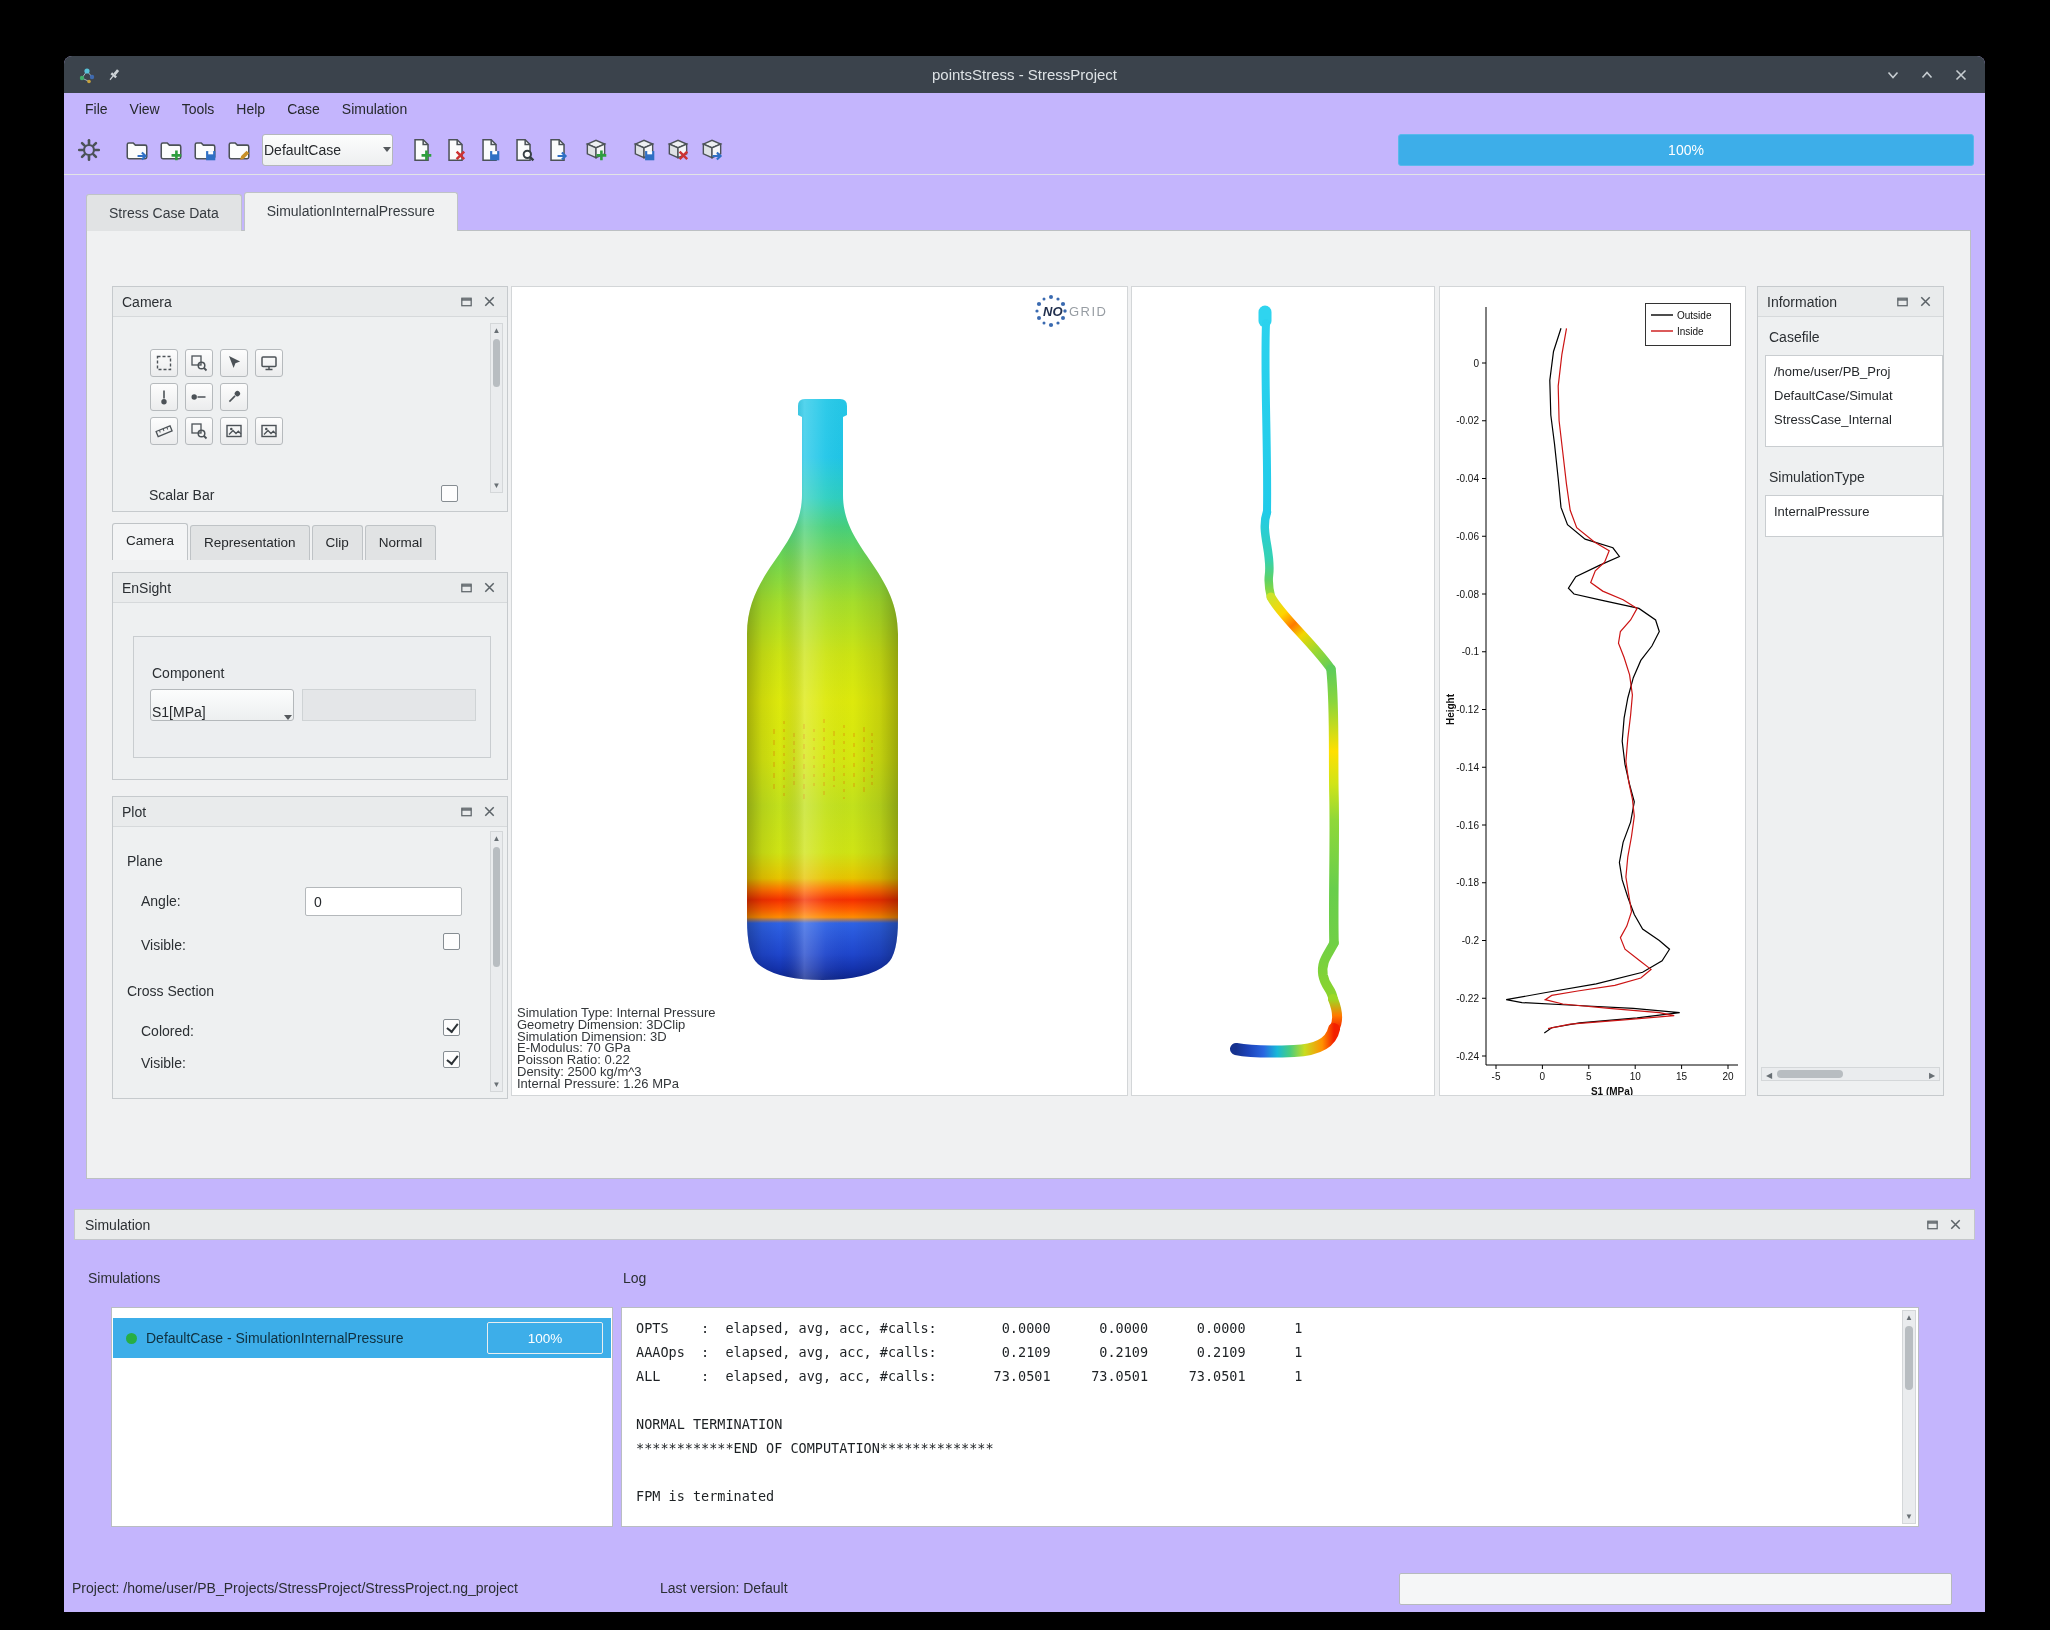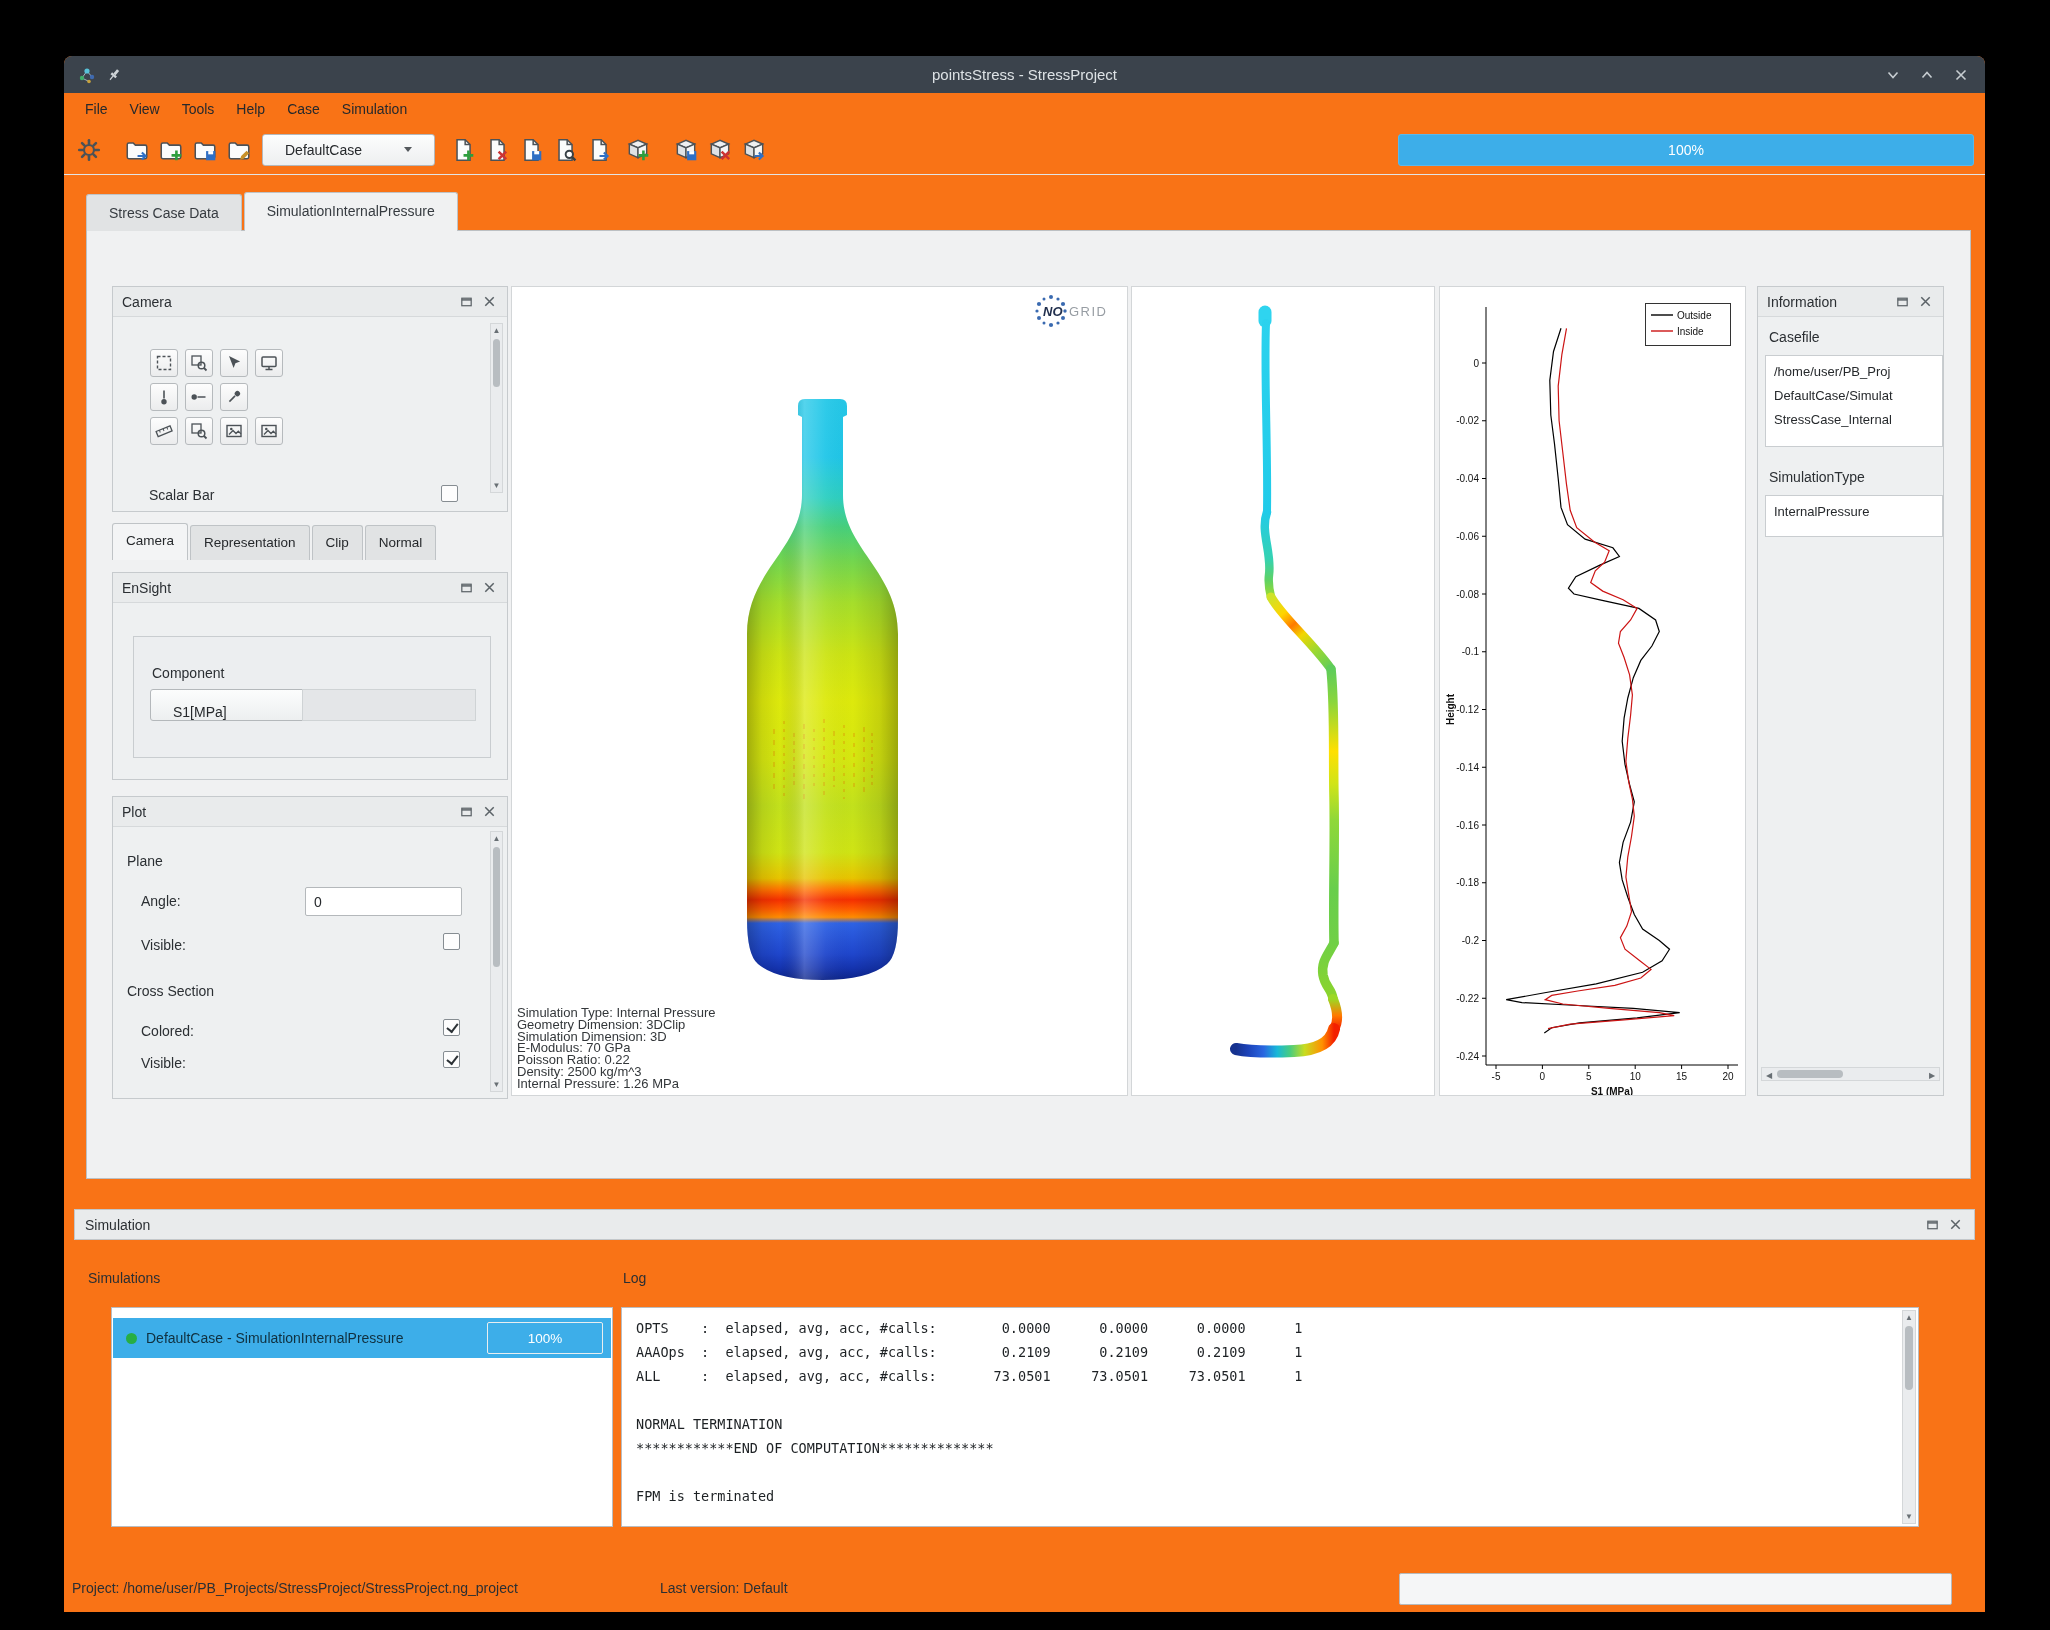--- a/index.html
+++ b/index.html
@@ -1,38 +1,38 @@
 <!DOCTYPE html>
 <html><head>
 <meta charset="utf-8">
 <style>
   html,body{margin:0;padding:0;}
   body{width:2050px;height:1630px;background:#000;position:relative;overflow:hidden;
        font-family:"Liberation Sans",sans-serif;font-size:14px;color:#26292c;}
   
   .window{position:absolute;left:64px;top:56px;width:1921px;height:1556px;
-          background:#f97316;border-radius:8px 8px 0 0;}
+          background:#c4b5fd;border-radius:8px 8px 0 0;}
   
   .titlebar{position:absolute;left:0;top:0;right:0;height:37px;background:#3b434c;
             border-radius:8px 8px 0 0;display:flex;align-items:center;}
   .tb-left{display:flex;align-items:center;gap:9px;margin-left:13px;z-index:2;}
   .tb-title{position:absolute;left:0;right:0;text-align:center;color:#dde2e5;font-size:15px;}
   .tb-controls{position:absolute;right:14px;top:0;height:37px;display:flex;align-items:center;gap:14px;color:#c7cdd1;}
   .tb-btn{width:20px;height:20px;display:flex;align-items:center;justify-content:center;}
   
   .menubar{position:absolute;top:37px;left:0;right:0;height:32px;display:flex;align-items:center;padding-left:10px;}
   .menu-item{padding:0 11px;line-height:32px;}
   
   .toolbar{position:absolute;top:69px;left:0;right:0;height:49px;display:flex;align-items:center;
            padding:0 8px;border-bottom:1px solid #e2e4e5;}
   .tbtn{width:34px;height:36px;display:flex;align-items:center;justify-content:center;border-radius:3px;flex:0 0 auto;}
   .tgap{width:14px;flex:0 0 auto;}
   .tgap-s{width:5px;flex:0 0 auto;}
   .combobox{height:30px;border:1px solid #b4b8bb;border-radius:3px;background:linear-gradient(#fcfdfd,#edeff0);
-            display:flex;align-items:center;padding:0 22px;gap:26px;margin:0 6px;}
+            display:flex;align-items:center;padding:0 1px;gap:26px;margin:0 6px;}
   .combo-arrow{width:0;height:0;border-left:4.5px solid transparent;border-right:4.5px solid transparent;
                border-top:5.5px solid #55595d;}
   .toolbar-progress{margin-left:auto;margin-right:3px;width:574px;height:30px;background:#3daee9;
                     border:1px solid #59b9ec;border-radius:3px;color:#fff;display:flex;align-items:center;justify-content:center;}
   
   .tabbar{position:absolute;top:137px;left:22px;height:38px;display:flex;z-index:4;align-items:flex-end;}
   .tab{height:36px;line-height:36px;padding:0 22px;background:#e1e3e4;border:1px solid #bfc3c6;
        border-bottom:none;border-radius:3px 3px 0 0;margin-right:2px;color:#363b40;}
   .tab.active{height:38px;background:#f0f1f2;z-index:5;position:relative;}
   

